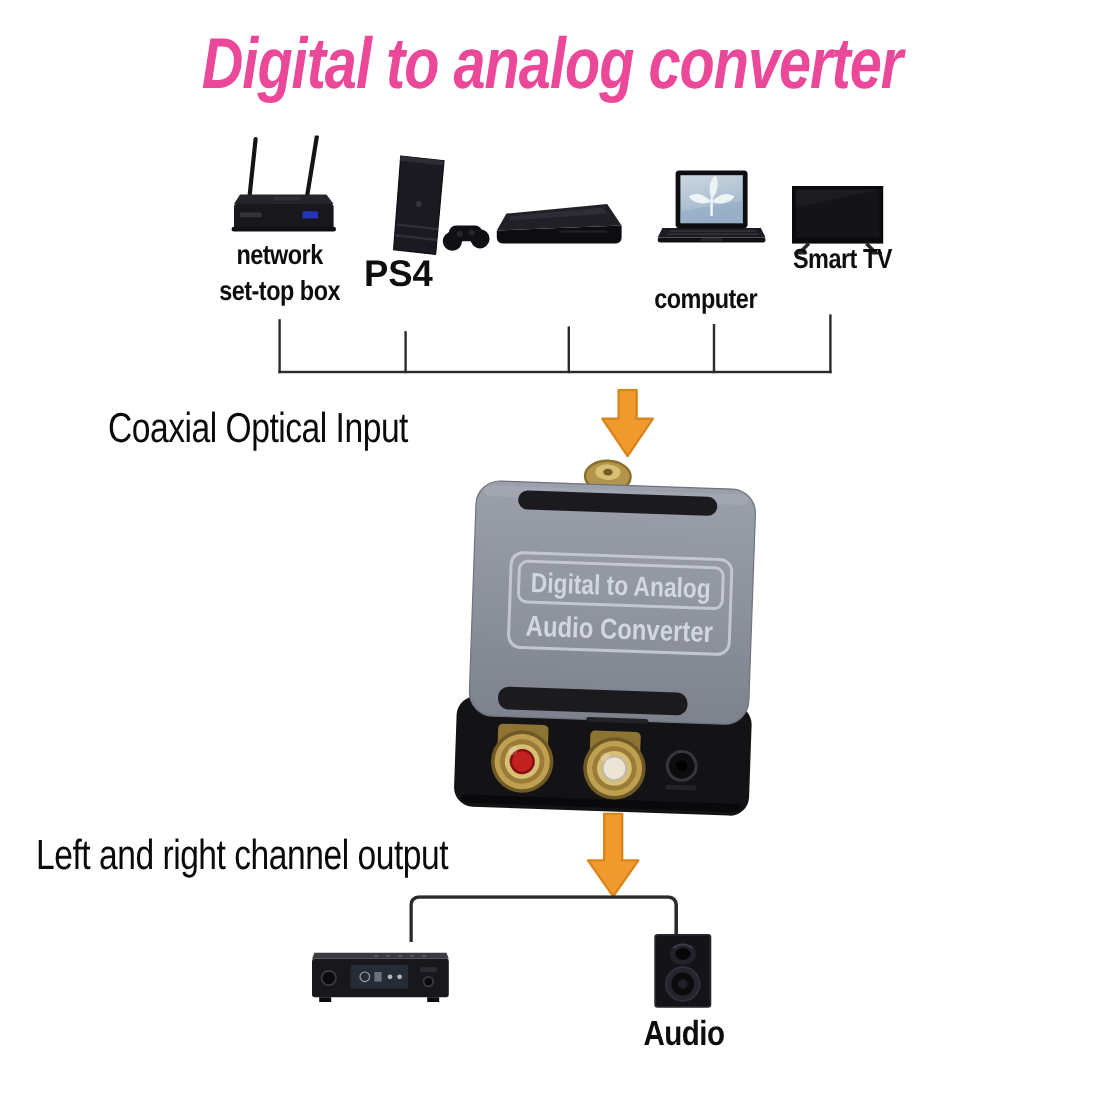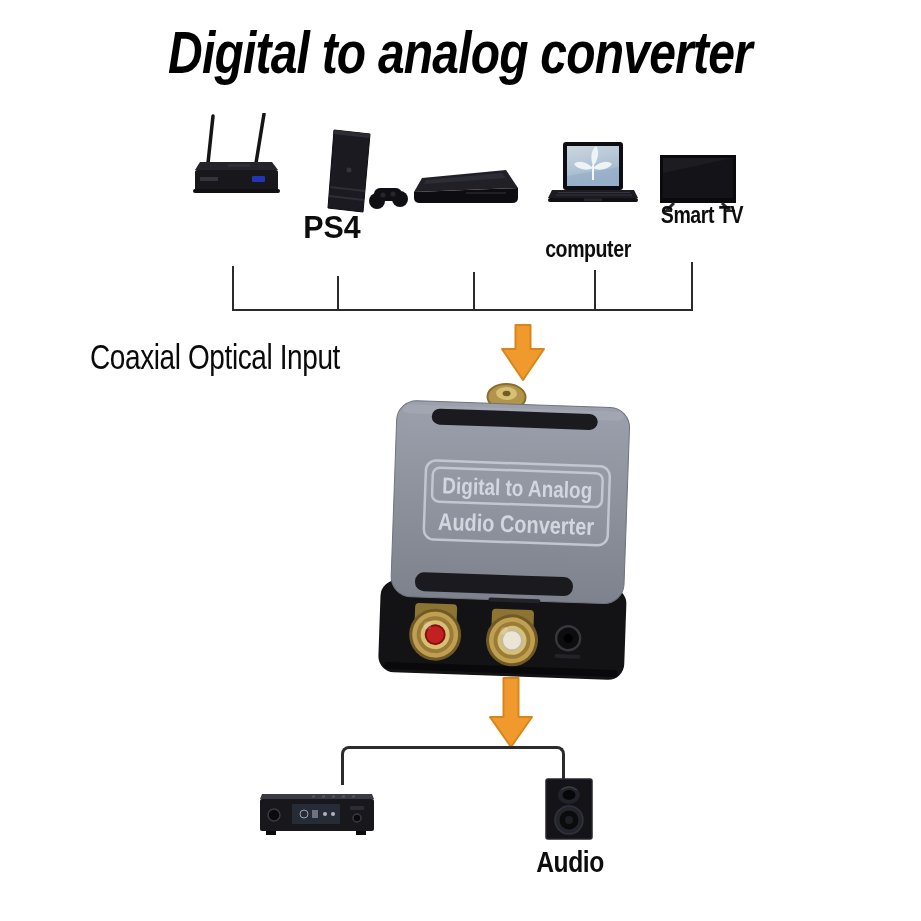--- a/index.html
+++ b/index.html
@@ -3,21 +3,21 @@
 <meta charset="utf-8">
 <style>
   html,body{margin:0;padding:0;background:#ffffff;}
   .canvas{
     position:relative;width:921px;height:921px;background:#ffffff;
     font-family:"Liberation Sans",sans-serif;overflow:hidden;
   }
   
   .title{
     position:absolute;left:460px;top:18px;transform:translateX(-50%);
-    white-space:nowrap;color:#000000;
+    white-space:nowrap;color:#ec4899;
   }
   .title .inner{
     display:inline-block;font-size:60px;font-weight:bold;font-style:italic;
     letter-spacing:-1px;transform:scaleX(0.8);transform-origin:center top;
   }
   .dev-label{
     position:absolute;transform:translateX(-50%);text-align:center;
     white-space:nowrap;color:#0d0d0d;font-weight:bold;
   }
   .dev-label .inner{
@@ -116,20 +116,24 @@
   <svg style="left:652px;top:143px" width="100" height="70" viewBox="0 0 100 70">
     <rect x="8" y="12" width="76" height="48" fill="#0a0a0d"></rect>
     <rect x="11" y="15" width="70" height="40" fill="#131318"></rect>
     <polygon points="11,15 81,15 11,30" fill="#ffffff" opacity="0.04"></polygon>
     <path d="M22,60 L14,68" stroke="#26262b" stroke-width="3"></path>
     <path d="M70,60 L78,68" stroke="#26262b" stroke-width="3"></path>
     <line x1="10" y1="68" x2="20" y2="68" stroke="#26262b" stroke-width="2"></line>
     <line x1="73" y1="68" x2="83" y2="68" stroke="#26262b" stroke-width="2"></line>
   </svg>
 
+  <div class="dev-label" style="left:233px;top:197px">
+    <span class="inner"><span>network</span><br>
+    <span>set-top box</span></span>
+  </div>
   <div class="dev-label ps4" style="left:332px;top:211px">
     <span class="inner">PS4</span>
   </div>
   <div class="dev-label" style="left:588px;top:234px">
     <span class="inner">computer</span>
   </div>
   <div class="dev-label" style="left:702px;top:200px">
     <span class="inner">Smart TV</span>
   </div>
 
@@ -202,20 +206,23 @@
         <circle cx="199" cy="260" r="12" fill="#0d0d0f" stroke="#36363c" stroke-width="2.5"></circle>
         <circle cx="199" cy="260" r="4.5" fill="#000000"></circle>
         <rect x="186" y="276" width="26" height="4" rx="2" fill="#232327"></rect>
       </g>
     </g>
   </svg>
 
   <svg style="left:488px;top:677px" width="46" height="72" viewBox="0 0 46 72">
     <path d="M15.5,1 H30.5 V40 H44 L23,70 L2,40 H15.5 Z" fill="#f09a2e" stroke="#d8861c" stroke-width="2" stroke-linejoin="round"></path>
   </svg>
+  <div class="section-label" style="left:30px;top:693px">
+    <span class="inner">Left and right channel output</span>
+  </div>
 
   <div class="bracket-bottom"></div>
 
   <svg style="left:252px;top:786px" width="130" height="56" viewBox="0 0 130 56">
     <polygon points="10,8 120,8 122,13 8,13" fill="#3a3a42"></polygon>
     <rect x="60" y="9.5" width="3" height="2" fill="#55555e"></rect>
     <rect x="70" y="9.5" width="3" height="2" fill="#55555e"></rect>
     <rect x="80" y="9.5" width="3" height="2" fill="#55555e"></rect>
     <rect x="90" y="9.5" width="3" height="2" fill="#55555e"></rect>
     <rect x="100" y="9.5" width="3" height="2" fill="#55555e"></rect>

